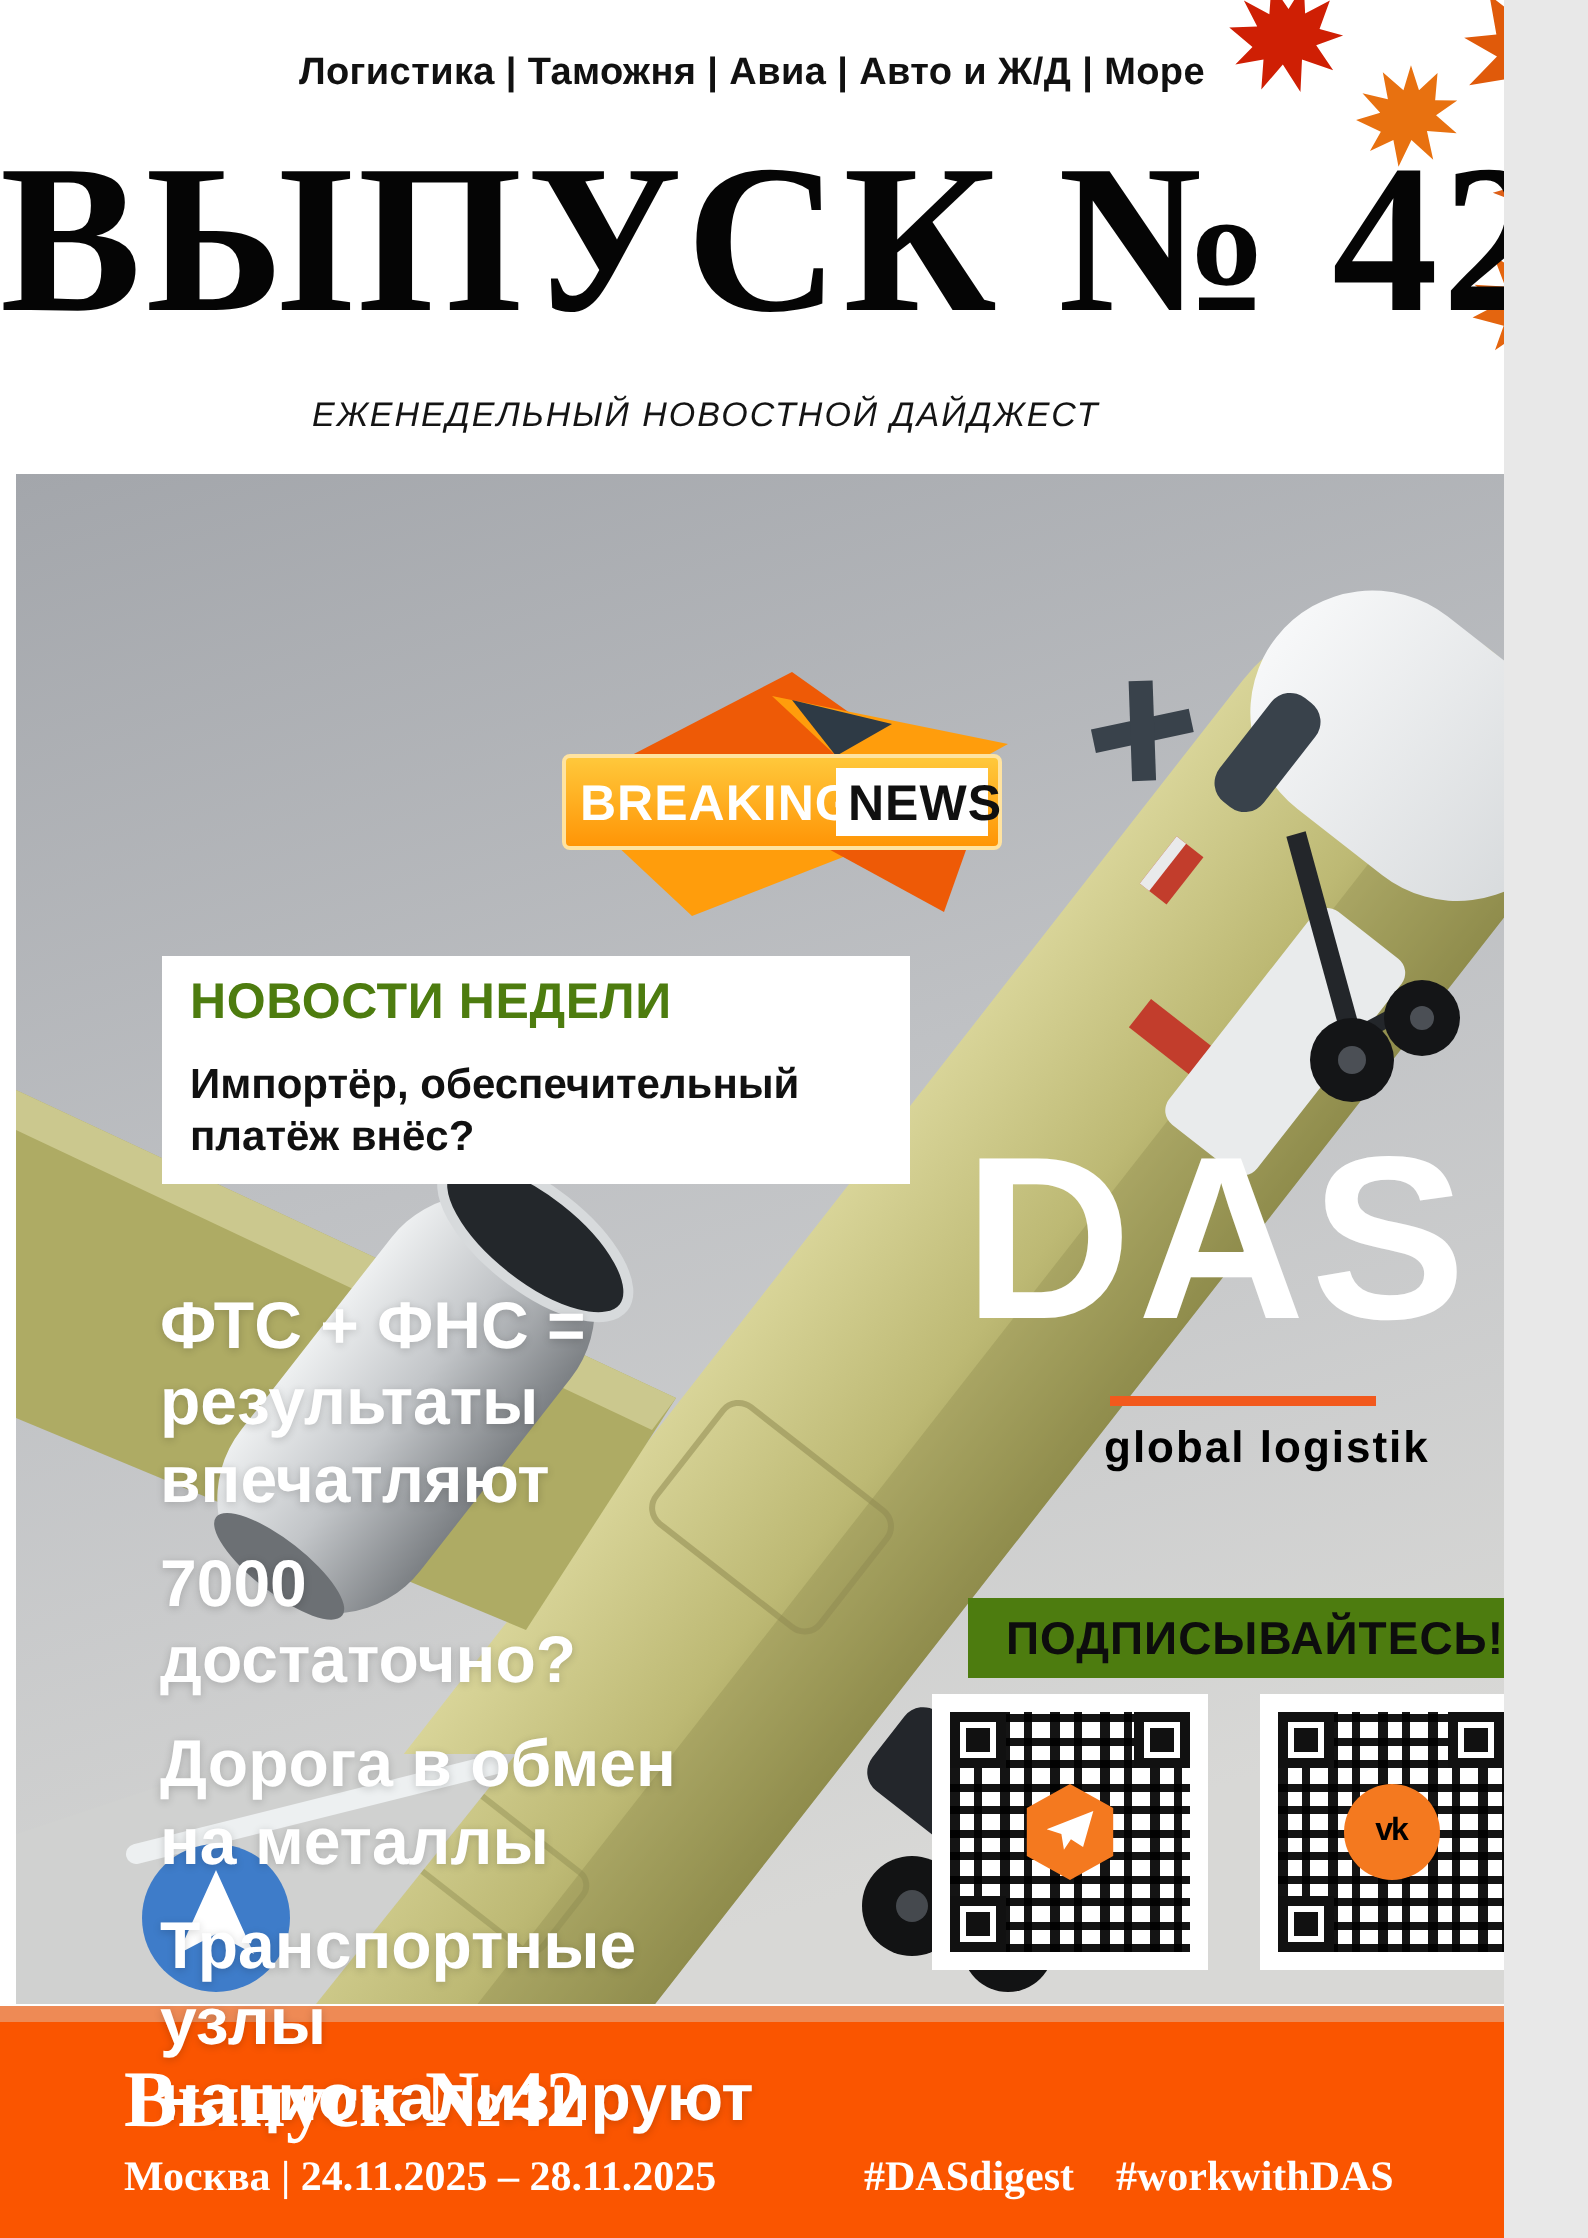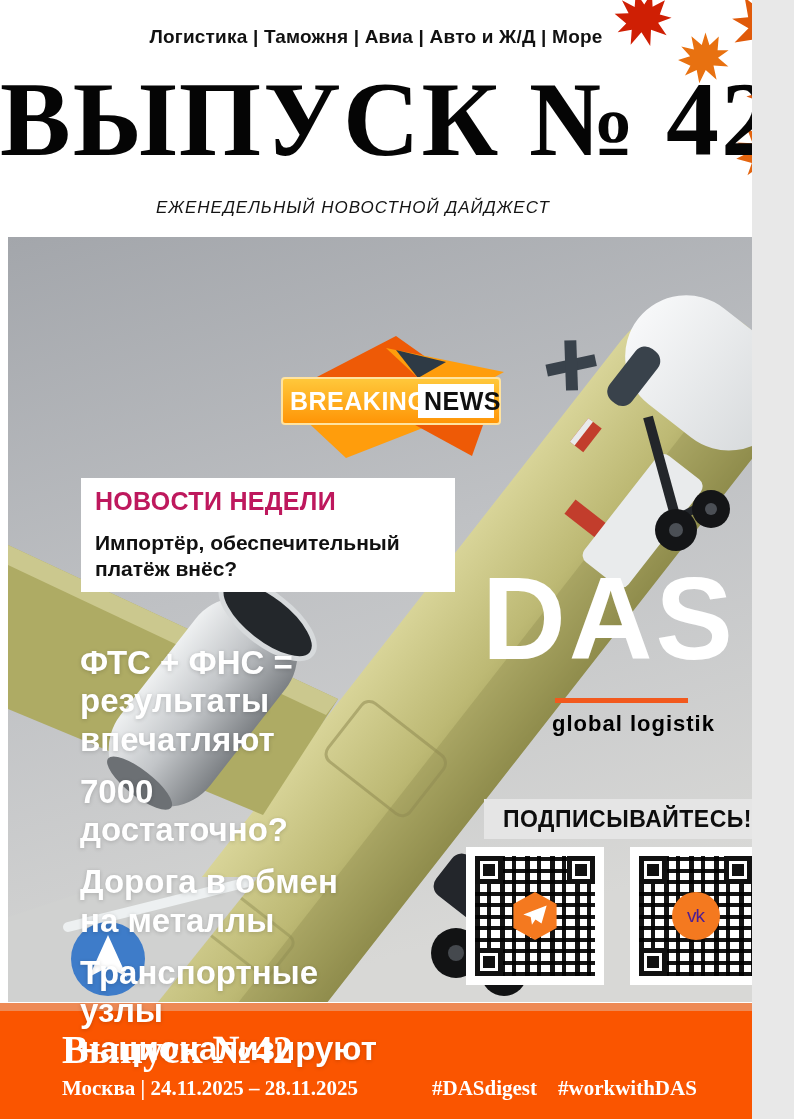--- a/index.html
+++ b/index.html
@@ -23,55 +23,55 @@
   
   .badge{position:absolute;left:276px;top:330px;width:232px;height:134px;z-index:4;}
   .badge-breaking{font-family:"Liberation Sans",sans-serif;font-weight:800;font-size:25px;
                   fill:#ffffff;letter-spacing:.5px;}
   .badge-news{font-family:"Liberation Sans",sans-serif;font-weight:800;font-size:25px;
               fill:#101010;letter-spacing:.5px;}
 
   
   .newsbox{position:absolute;left:81px;top:478px;width:374px;background:#ffffff;
            padding:9px 14px 11px 14px;box-sizing:border-box;z-index:4;}
-  .newsbox .label{font-weight:800;font-size:25px;color:#be185d;letter-spacing:.3px;}
+  .newsbox .label{font-weight:800;font-size:25px;color:#4d7c0f;letter-spacing:.3px;}
   .newsbox .question{font-weight:800;font-size:21px;line-height:1.22;color:#111;margin-top:14px;}
 
   
   .headlines{position:absolute;left:80px;top:644px;width:285px;z-index:4;}
   .headlines .item{font-weight:800;font-size:33px;line-height:1.16;color:#ffffff;
                    margin-bottom:14px;text-shadow:0 1px 4px rgba(0,0,0,.18);}
 
   
   .brand-name{position:absolute;left:482px;top:556px;font-weight:700;font-size:116px;line-height:1.1;
               color:#ffffff;letter-spacing:3px;z-index:4;}
   .brand-line{position:absolute;left:555px;top:698px;width:133px;height:5px;background:#F2591D;z-index:4;}
   .brand-tagline{position:absolute;left:552px;top:711px;font-weight:700;font-size:22px;
                  color:#000000;letter-spacing:1px;z-index:4;}
 
   
-  .subscribe{position:absolute;left:484px;top:799px;width:287px;height:40px;background:#e5e5e5;
+  .subscribe{position:absolute;left:484px;top:799px;width:287px;height:40px;background:#4d7c0f;
              display:flex;align-items:center;justify-content:center;
              font-weight:800;font-size:23px;color:#0d0d0d;letter-spacing:.5px;z-index:4;}
   .qr{position:absolute;top:847px;height:138px;background:#ffffff;z-index:4;}
   .qr.telegram{left:466px;width:138px;}
   .qr.vk{left:630px;width:131px;}
   .qr-pattern{position:absolute;inset:9px;
       background:
         repeating-linear-gradient(90deg,#141414 0 5px,#ffffff 5px 12px,#141414 12px 16px,#ffffff 16px 25px),
         repeating-linear-gradient(0deg,#141414 0 4px,#ffffff 4px 11px,#141414 11px 15px,#ffffff 15px 23px);
       background-blend-mode:multiply;}
   .finder{position:absolute;width:28px;height:28px;border:5px solid #111;background:#fff;box-sizing:border-box;}
   .finder::after{content:"";position:absolute;inset:3px;background:#111;}
   .finder.tl{left:0;top:0;} .finder.tr{right:0;top:0;} .finder.bl{left:0;bottom:0;}
   .qr-badge{position:absolute;left:50%;top:50%;width:48px;height:48px;transform:translate(-50%,-50%);
             background:#F4791F;display:flex;align-items:center;justify-content:center;}
   .qr-badge.hex{clip-path:polygon(50% 0,95% 25%,95% 75%,50% 100%,5% 75%,5% 25%);}
   .qr-badge.round{border-radius:50%;}
-  .vk-glyph{color:#4c1d95;font-weight:400;font-size:19px;letter-spacing:-1px;text-transform:lowercase;}
+  .vk-glyph{color:#000000;font-weight:700;font-size:16px;letter-spacing:-1px;text-transform:lowercase;}
 
   
   .footer-strip{position:absolute;left:0;top:1003px;width:794px;height:8px;background:#EE8A55;}
   .footer{position:absolute;left:0;top:1011px;width:794px;height:108px;background:#FA5500;}
   .footer-issue{position:absolute;left:62px;top:1026px;font-family:"Liberation Serif",serif;
                 font-weight:700;font-size:40px;color:#ffffff;z-index:5;}
   .footer-meta{position:absolute;left:62px;top:1076px;width:700px;font-family:"Liberation Serif",serif;
                font-weight:700;font-size:21px;color:#ffffff;z-index:5;}
   .footer-meta .dates{position:absolute;left:0;top:0;}
   .footer-meta .tag1{position:absolute;left:370px;top:0;}

